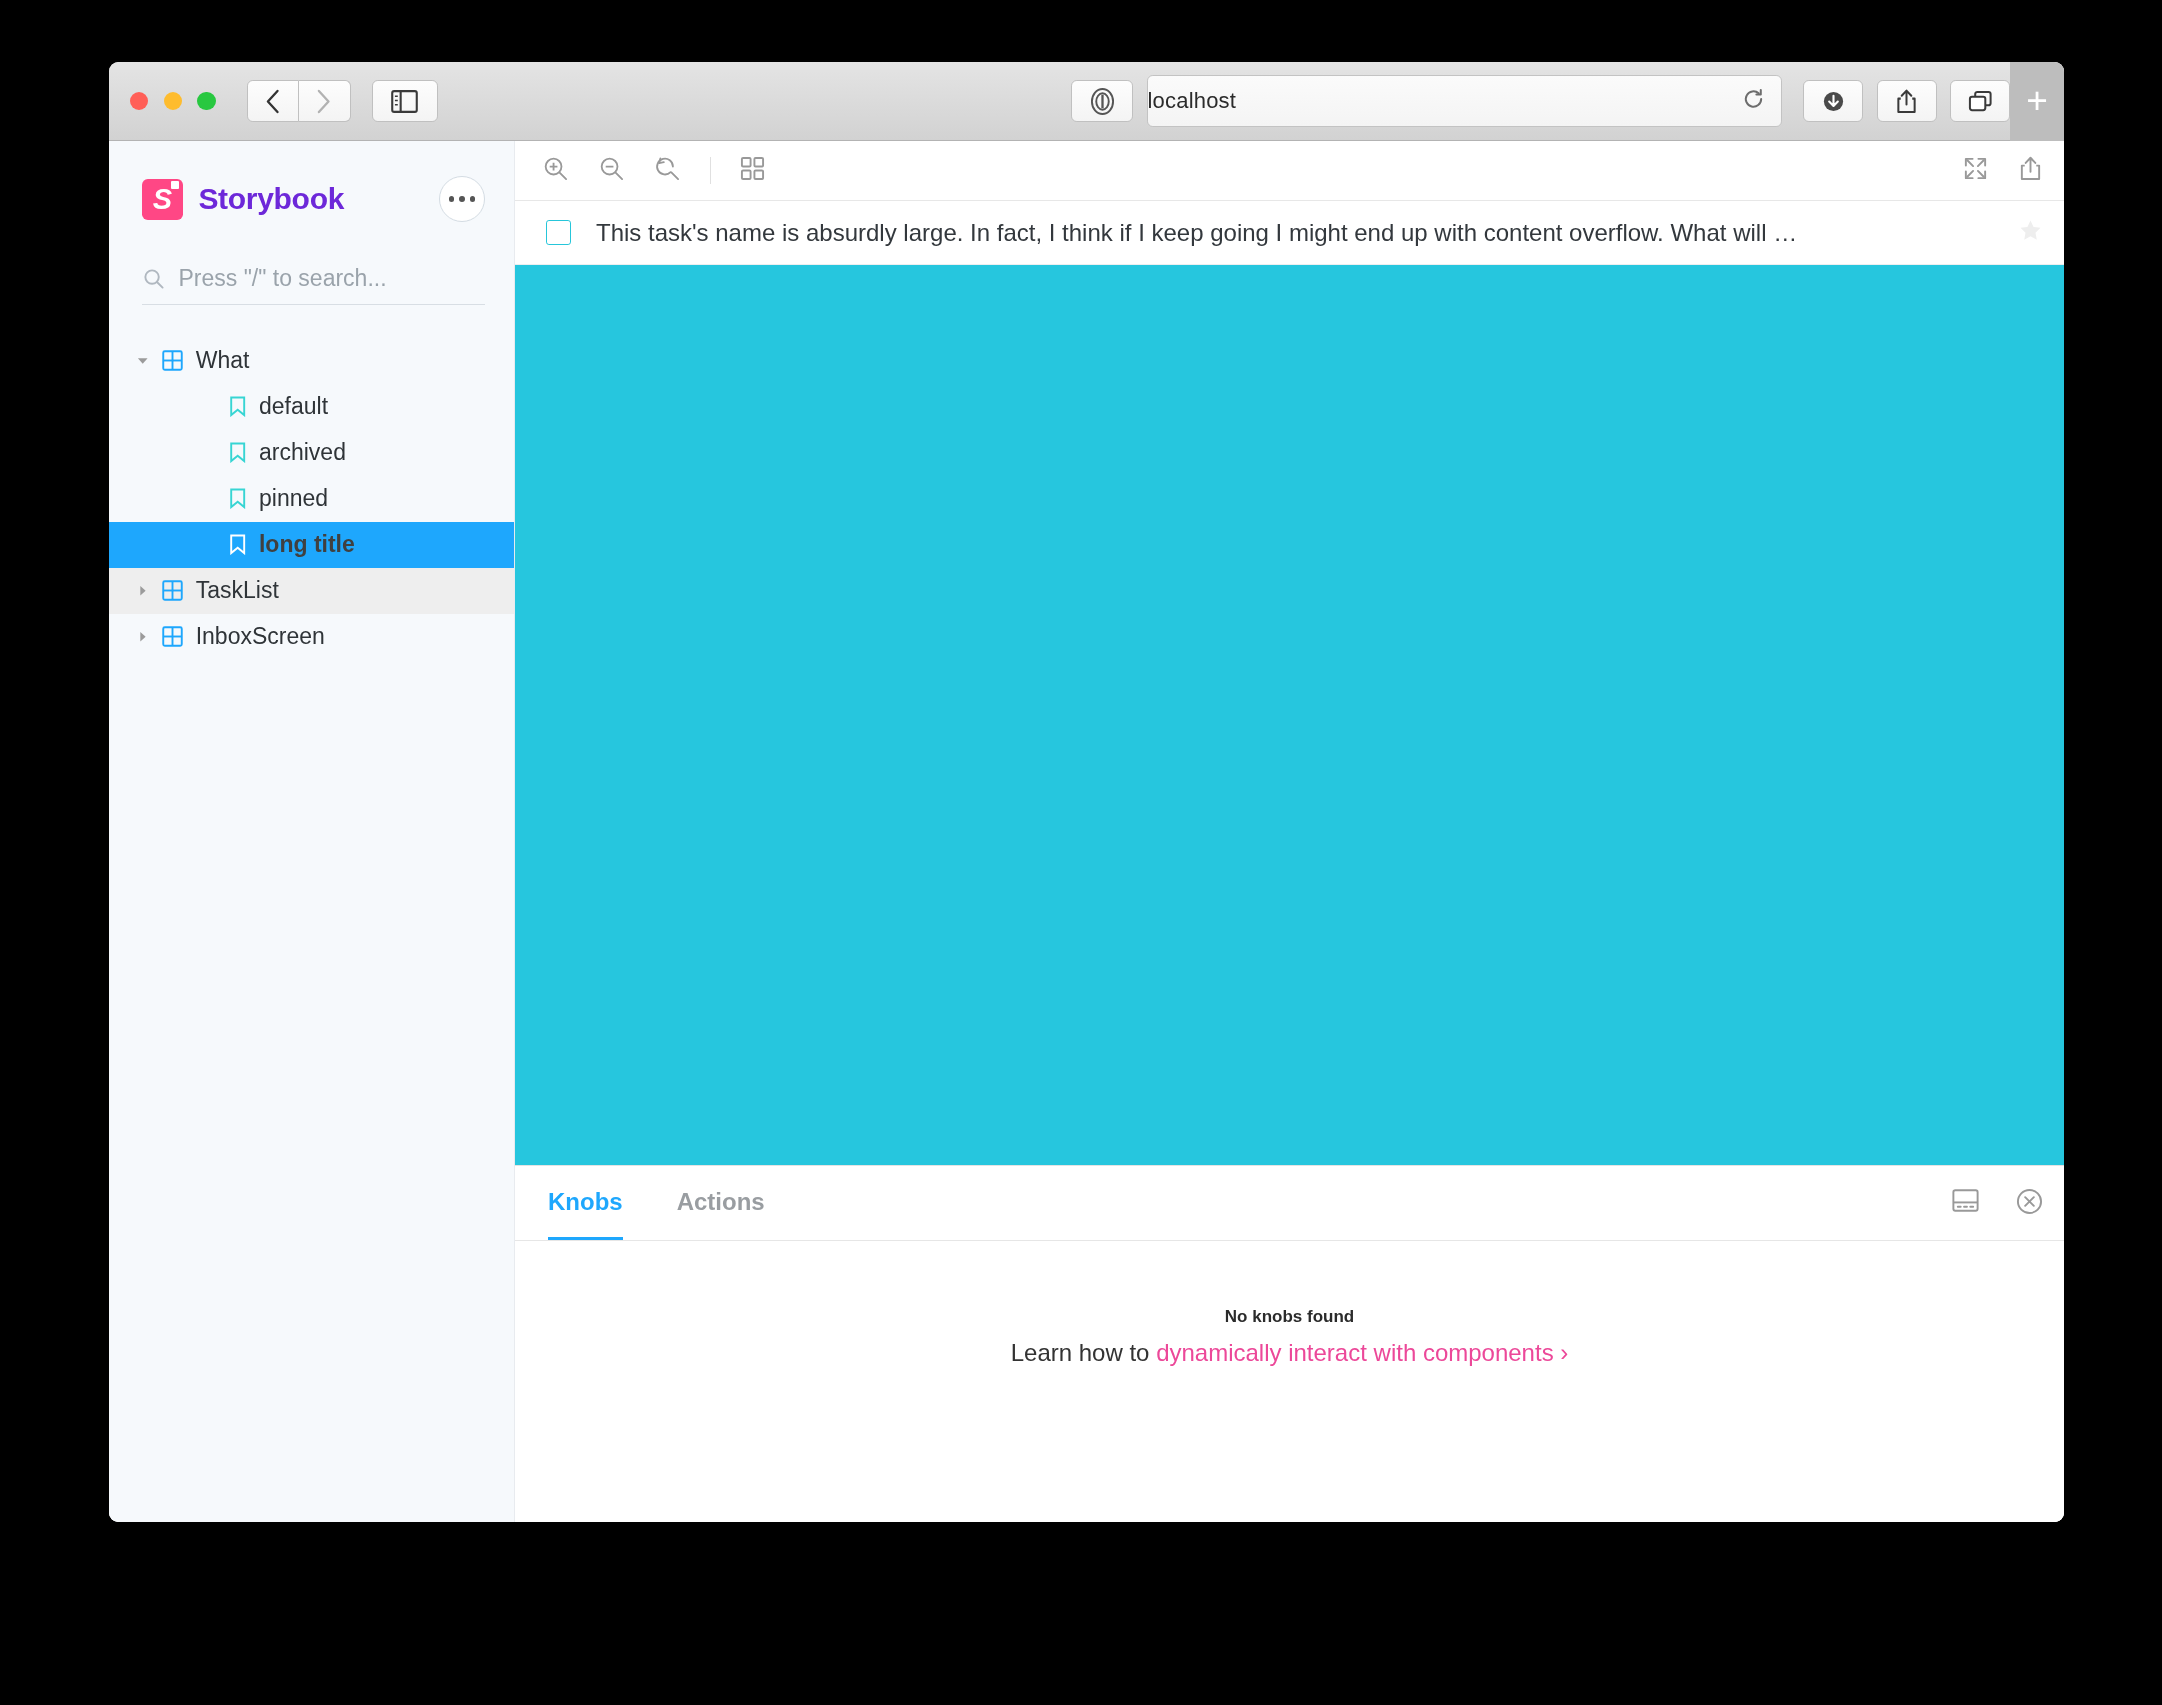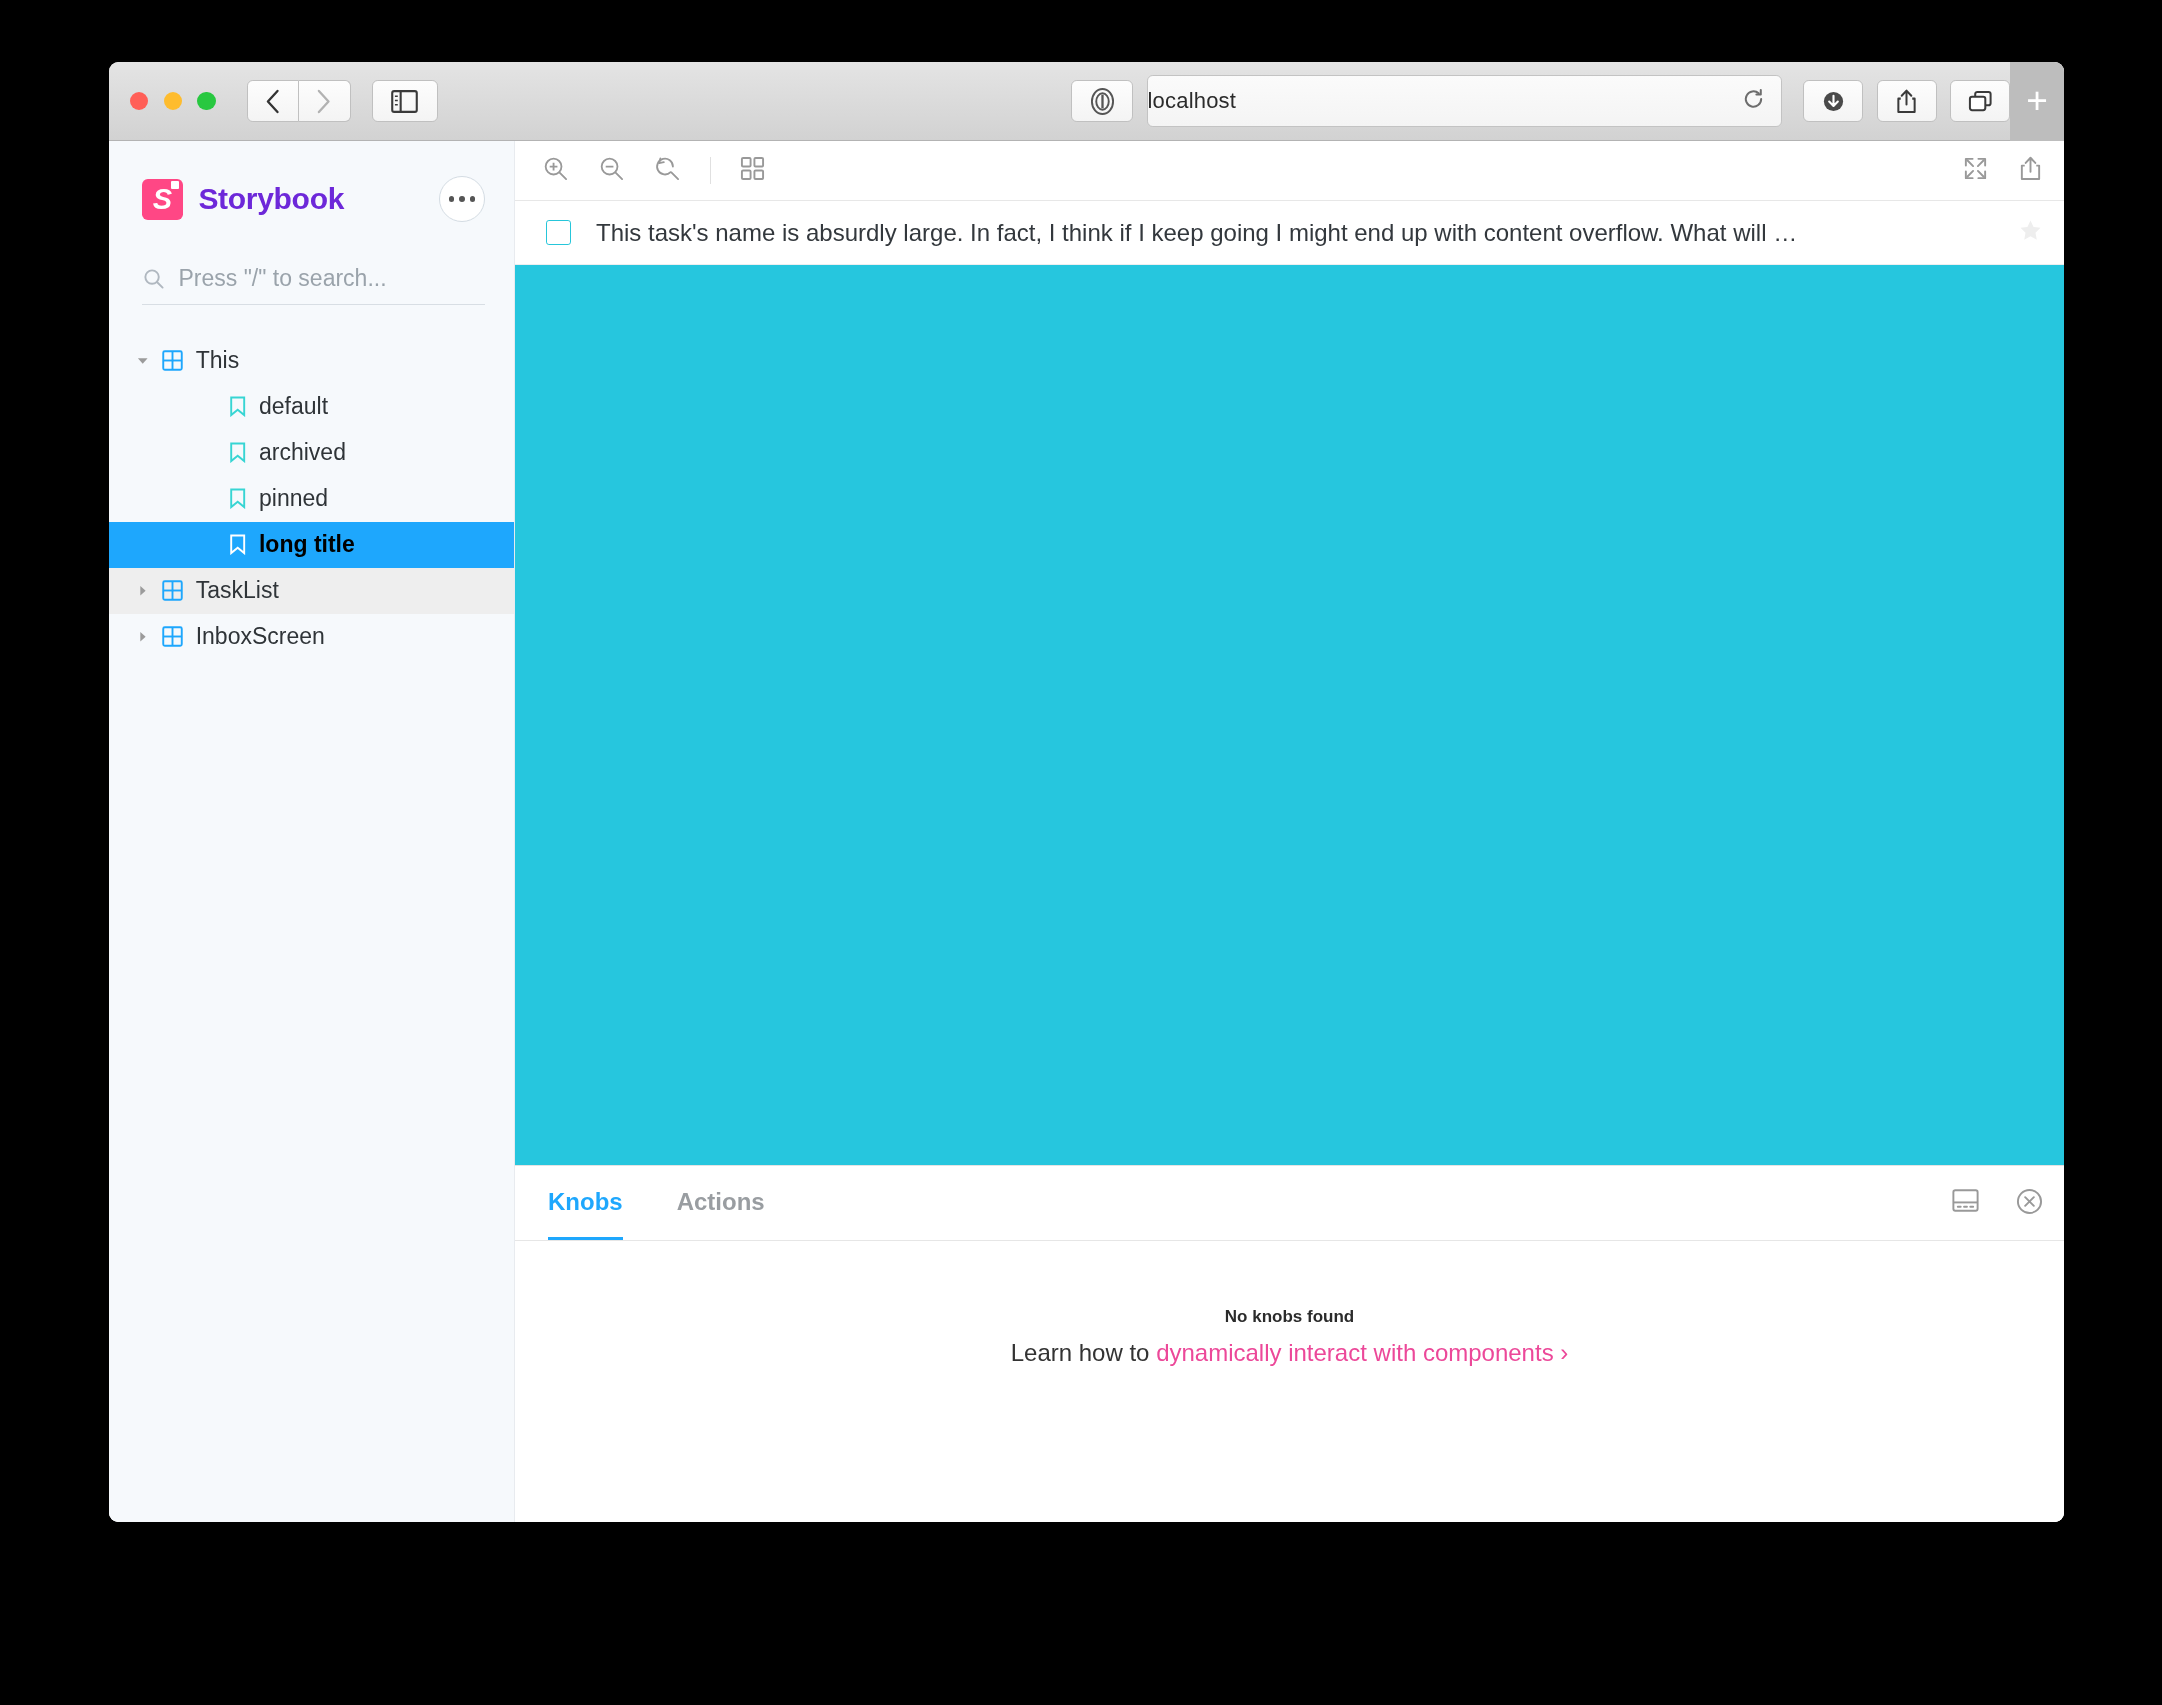--- a/index.html
+++ b/index.html
@@ -121,21 +121,21 @@
   .search-ph { font-size: 23px; color: #9aa3ab; }
 
   .tree { margin-top: 33px; }
   .row {
     display: flex; align-items: center;
     height: 46px; padding-left: 27px;
     font-size: 23px; color: #2f3438;
     gap: 12.6px;
   }
   .row.child { padding-left: 120px; }
-  .row.selected { background: #1ea7fd; color: #000000; font-weight: bold; }
+  .row.selected { background: #1ea7fd; color: #404040; font-weight: bold; }
   .row.hovered { background: #eeeeee; }
   .caret { width: 13.5px; display: flex; align-items: center; color: #9b9b9b; }
 
   
   .main { flex: 1; display: flex; flex-direction: column; min-width: 0; background: #fff; }
 
   .preview-tools {
     height: 60px; flex: 0 0 60px;
     border-bottom: 1px solid #e7e7e7;
     display: flex; align-items: center;
@@ -298,21 +298,21 @@
           <span class="caret">
             <svg width="13.5" height="13.5" viewBox="0 0 14 14">
                 <path d="M2 4.5 L7 10 L12 4.5 Z" fill="#9b9b9b"></path>
               </svg>
           </span>
           <svg width="21" height="21" viewBox="0 0 22 22">
             <rect x="1.3" y="1.3" width="19.4" height="19.4" rx="1.6" fill="none" stroke="#1ea7fd" stroke-width="2"></rect>
             <line x1="11" y1="1.3" x2="11" y2="20.7" stroke="#1ea7fd" stroke-width="2"></line>
             <line x1="1.3" y1="11" x2="20.7" y2="11" stroke="#1ea7fd" stroke-width="2"></line>
           </svg>
-          <span>This</span>
+          <span>What</span>
         </div>
 
         <div class="row child">
           <svg width="17.4" height="21" viewBox="0 0 18 22">
             <path d="M2.2 1.5 H15.8 V20 L9 14.4 L2.2 20 Z" fill="none" stroke="#37d5d3" stroke-width="2"></path>
           </svg>
           <span>default</span>
         </div>
 
         <div class="row child">

